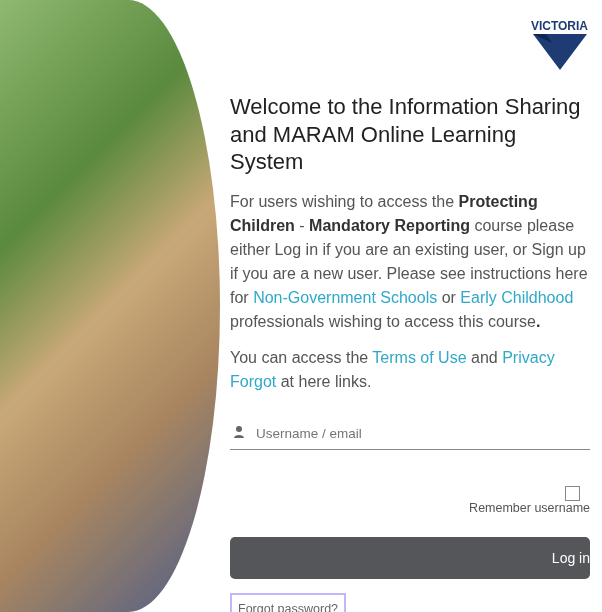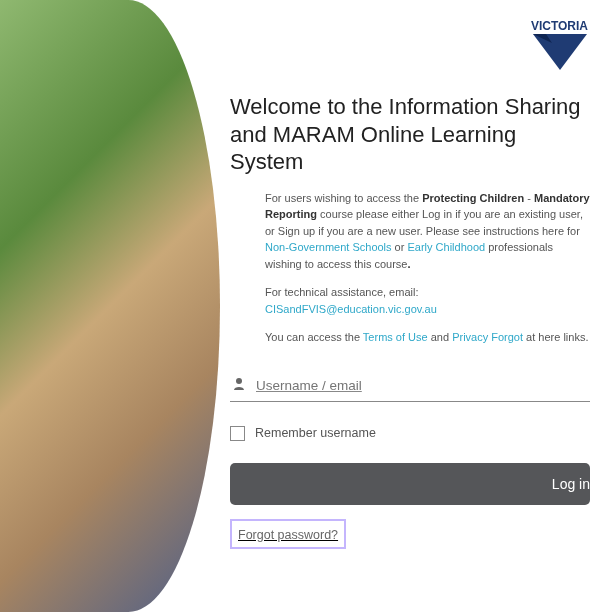--- a/index.html
+++ b/index.html
@@ -36,25 +36,24 @@
     height: 55px;
   }
   h1 {
     font-size: 22px;
     font-weight: normal;
     color: #222;
     line-height: 1.25;
     margin-bottom: 14px;
   }
   .intro {
-    font-size: 11px;
+    font-size: 16px;
     color: #555;
     line-height: 1.5;
     margin-bottom: 12px;
-    margin-left: 35px;
   }
   .intro a { color: #2fa8c9; text-decoration: none; }
   .intro b { color: #333; font-weight: bold; }
   .field {
     display: flex;
     align-items: center;
     border-bottom: 1px solid #888;
     margin-top: 28px;
     padding-bottom: 4px;
     position: relative;
@@ -67,35 +66,35 @@
     margin-right: 8px;
   }
   .field input {
     border: none;
     outline: none;
     font-size: 13.5px;
     color: #888;
     flex: 1;
     background: transparent;
     padding: 4px 0;
-    text-decoration: underline;
   }
   .eye {
     position: absolute;
     right: -18px;
     top: 4px;
     color: #777;
     font-size: 15px;
   }
   .remember {
     display: flex;
-    align-items: center;
-    margin-top: 24px;
+    align-items: flex-end;
+    margin-top: 36px;
     font-size: 12.5px;
     color: #555;
+    flex-direction: column;
   }
   .remember .cb {
     width: 15px; height: 15px;
     border: 1px solid #888;
     margin-right: 10px;
     background: #fff;
   }
   .login-btn {
     display: block;
     width: 100%;
@@ -136,23 +135,20 @@
       <polygon points="33,16 46,16 52,25" fill="#0f2552"></polygon>
     </svg>
   </div>
 
   <h1>Welcome to the Information Sharing and MARAM Online Learning System</h1>
 
   <p class="intro">
     <span>For users wishing to access the </span><b>Protecting Children</b><span> - </span><b>Mandatory Reporting</b><span> course please either Log in if you are an existing user, or Sign up if you are a new user. Please see instructions here for </span><a href="#">Non-Government Schools</a><span> or </span><a href="#">Early Childhood</a><span> professionals wishing to access this course</span><b>.</b>
   </p>
 
-  <p class="intro">
-    <span>For technical assistance, email: </span><a href="#">CISandFVIS@education.vic.gov.au</a>
-  </p>
 
   <p class="intro">
     <span>You can access the </span><a href="#">Terms of Use</a><span> and </span><a href="#">Privacy Forgot</a><span> at here links.</span>
   </p>
 
   <div class="field">
     <span class="icon">
       <svg width="12" height="13" viewBox="0 0 12 13">
           <circle cx="6" cy="4" r="3" fill="#666"></circle>
           <path d="M1 13 C1 9 11 9 11 13 Z" fill="#666"></path>

